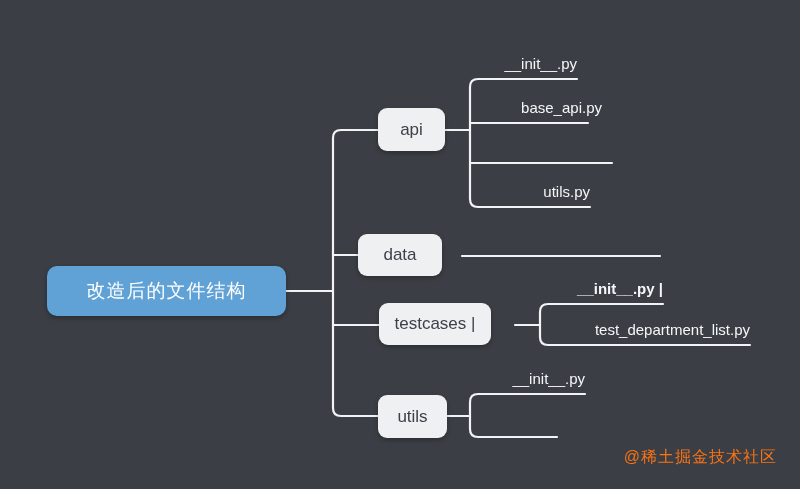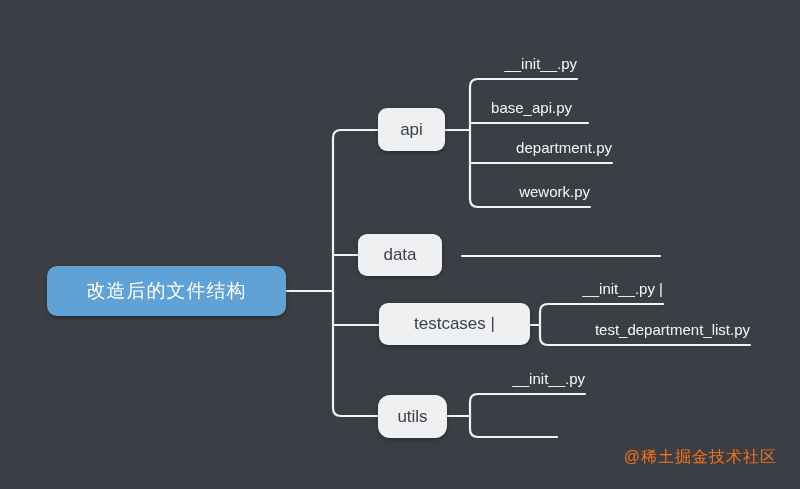--- a/index.html
+++ b/index.html
@@ -95,30 +95,29 @@
     <path d="M 447 416 H 470"></path>
     <path d="M 585 394 H 478 Q 470 394 470 402 V 429 Q 470 437 478 437 H 557"></path>
   </svg>
 
   <div class="node topic-node" style="left:378px; top:108px; width:67px; height:43px;">api</div>
 
   <div class="node root-node" style="left:47px; top:266px; width:239px; height:50px;">改造后的文件结构</div>
 
   <div class="node topic-node" style="left:358px; top:234px; width:84px; height:42px;">data</div>
 
-  <div class="node topic-node" style="left:379px; top:303px; width:151px; height:42px;">testcases |</div>
+  <div class="node topic-node" style="left:379px; top:303px; width:112px; height:42px;">testcases |</div>
 
-  <div class="node topic-node" style="left:378px; top:395px; width:69px; height:43px;border-radius:12px;">utils</div>
+  <div class="node topic-node" style="left:378px; top:395px; width:69px; height:43px;">utils</div>
 
   <div class="leaf-label" style="left:470px; top:54px; width:107px;">__init__.py</div>
-  <div class="leaf-label" style="left:454px; top:98px; width:118px;padding-left:28px;">base_api.py</div>
-  <div class="leaf-label" style="left:470px; top:138px; width:142px;">department.py</div>
-  <div class="leaf-label" style="left:470px; top:182px; width:120px;">wework.py</div>
+  <div class="leaf-label" style="left:484px; top:98px; width:118px;padding-left:28px;">base_api.py</div>
+  <div class="leaf-label" style="left:470px; top:182px; width:120px;">utils.py</div>
 
 
-  <div class="leaf-label" style="left:540px; top:279px; width:123px;">__init__.py |</div>
+  <div class="leaf-label" style="left:540px; top:279px; width:123px;font-weight:bold;">__init__.py |</div>
   <div class="leaf-label" style="left:540px; top:320px; width:210px;">test_department_list.py</div>
 
   <div class="leaf-label" style="left:470px; top:369px; width:115px;">__init__.py</div>
 
   <div class="watermark">@稀土掘金技术社区</div>
 
 </div>
 
 </body></html>

